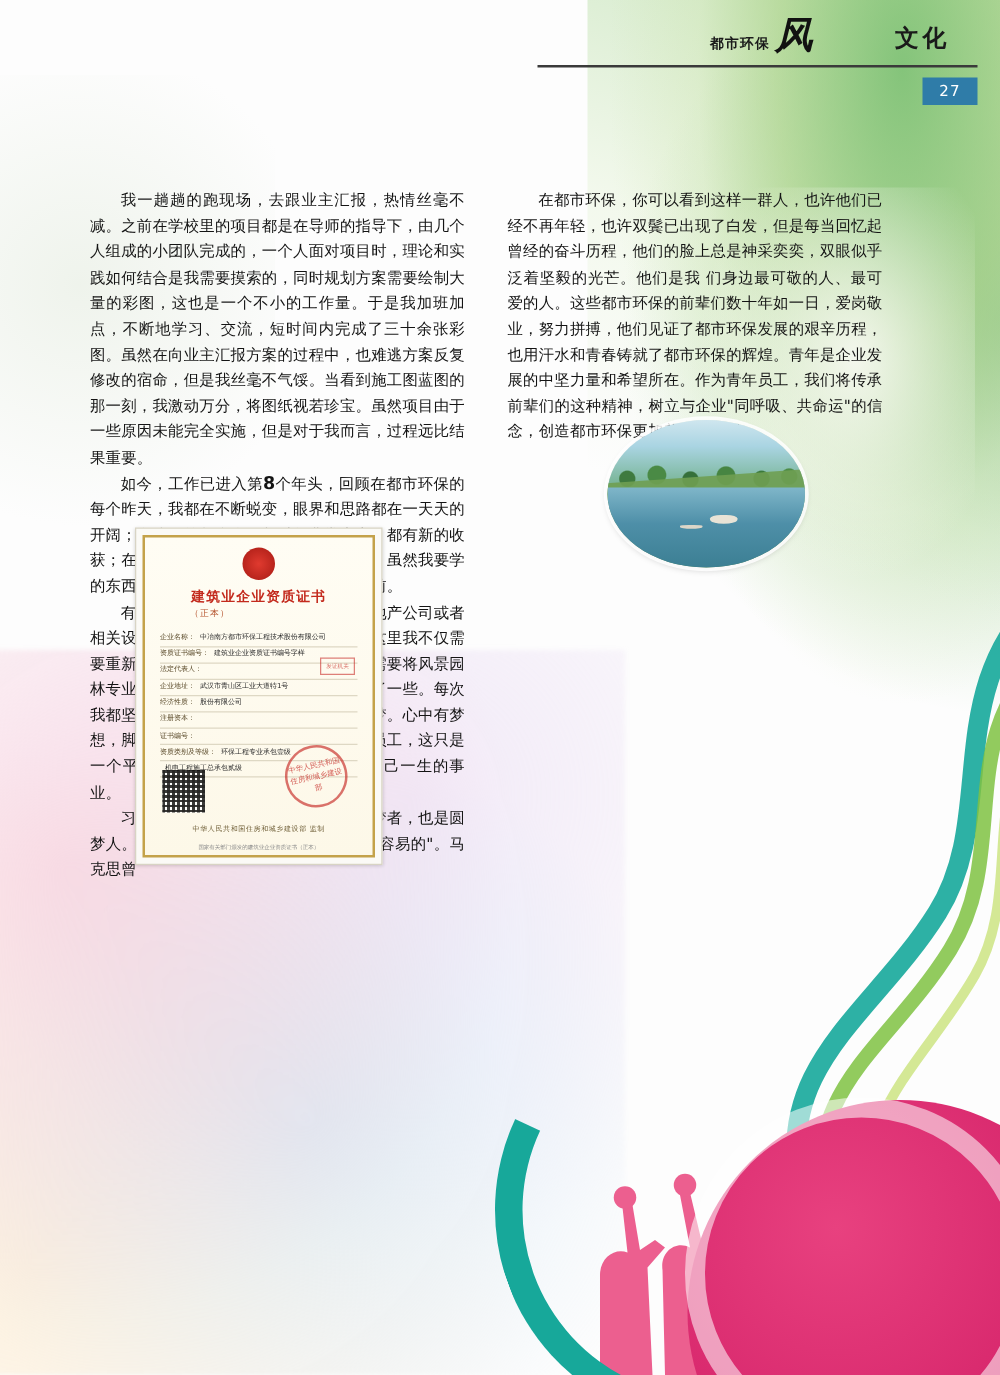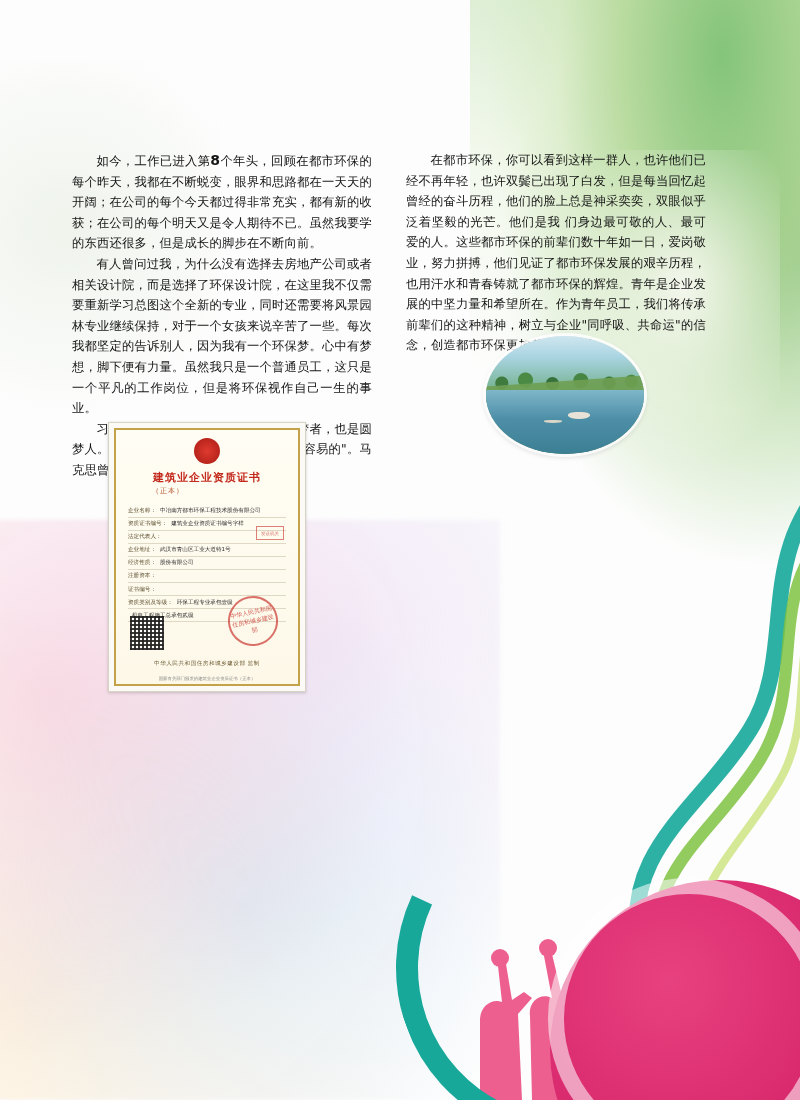--- a/index.html
+++ b/index.html
@@ -439,24 +439,34 @@
     <circle cx="108" cy="178" r="9" fill="#ec5f8f"></circle>
     <circle cx="164" cy="192" r="9" fill="#ec5f8f"></circle>
     <circle cx="214" cy="198" r="9" fill="#d94d80"></circle>
     <circle cx="266" cy="214" r="8" fill="#f2839f"></circle>
   </svg>
 
   <div class="teal-arc"></div>
   <div class="circle-big"></div>
   <div class="circle-ring"></div>
 
+  <div class="header">
+    <div class="masthead">
+      <span class="masthead-small">都市环保</span>
+      <span class="masthead-big">风</span>
+    </div>
+    <div class="section-label">文化</div>
+    <div class="header-rule"></div>
+    <div class="page-number">27</div>
+  </div>
 
   <div class="columns">
 
     <div class="col col-left">
+      <p>我一趟趟的跑现场，去跟业主汇报，热情丝毫不减。之前在学校里的项目都是在导师的指导下，由几个人组成的小团队完成的，一个人面对项目时，理论和实践如何结合是我需要摸索的，同时规划方案需要绘制大量的彩图，这也是一个不小的工作量。于是我加班加点，不断地学习、交流，短时间内完成了三十余张彩图。虽然在向业主汇报方案的过程中，也难逃方案反复修改的宿命，但是我丝毫不气馁。当看到施工图蓝图的那一刻，我激动万分，将图纸视若珍宝。虽然项目由于一些原因未能完全实施，但是对于我而言，过程远比结果重要。</p>
       <p>如今，工作已进入第<span class="num-hl">8</span>个年头，回顾在都市环保的每个昨天，我都在不断蜕变，眼界和思路都在一天天的开阔；在公司的每个今天都过得非常充实，都有新的收获；在公司的每个明天又是令人期待不已。虽然我要学的东西还很多，但是成长的脚步在不断向前。</p>
       <p>有人曾问过我，为什么没有选择去房地产公司或者相关设计院，而是选择了环保设计院，在这里我不仅需要重新学习总图这个全新的专业，同时还需要将风景园林专业继续保持，对于一个女孩来说辛苦了一些。每次我都坚定的告诉别人，因为我有一个环保梦。心中有梦想，脚下便有力量。虽然我只是一个普通员工，这只是一个平凡的工作岗位，但是将环保视作自己一生的事业。</p>
       <p>习总书记教导我们：广大青年既是追梦者，也是圆梦人。白岩松说过："没有一代人的青春是容易的"。马克思曾</p>
     </div>
 
     <div class="col col-right">
       <p>在都市环保，你可以看到这样一群人，也许他们已经不再年轻，也许双鬓已出现了白发，但是每当回忆起曾经的奋斗历程，他们的脸上总是神采奕奕，双眼似乎泛着坚毅的光芒。他们是我 们身边最可敬的人、最可爱的人。这些都市环保的前辈们数十年如一日，爱岗敬业，努力拼搏，他们见证了都市环保发展的艰辛历程，也用汗水和青春铸就了都市环保的辉煌。青年是企业发展的中坚力量和希望所在。作为青年员工，我们将传承前辈们的这种精神，树立与企业"同呼吸、共命运"的信念，创造都市环保更加美好的明天。</p>
     </div>
   </div>
 

